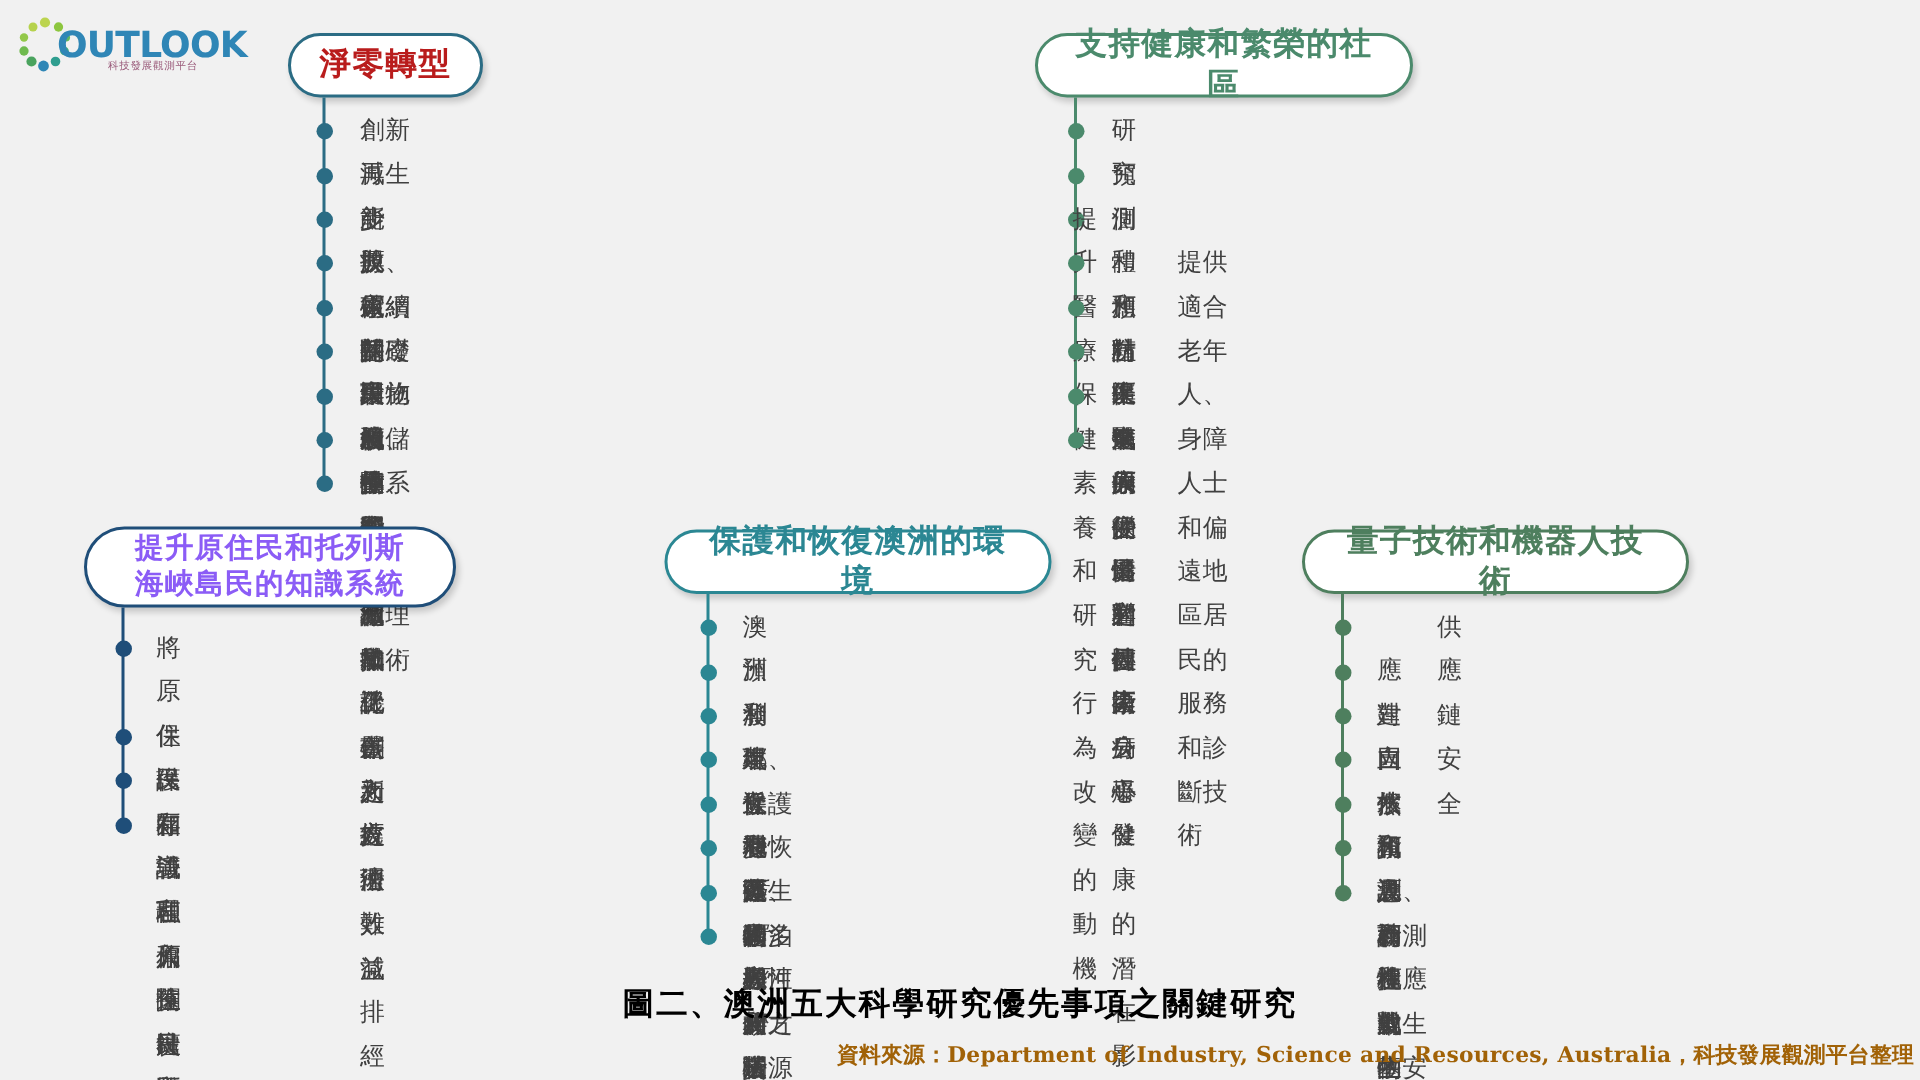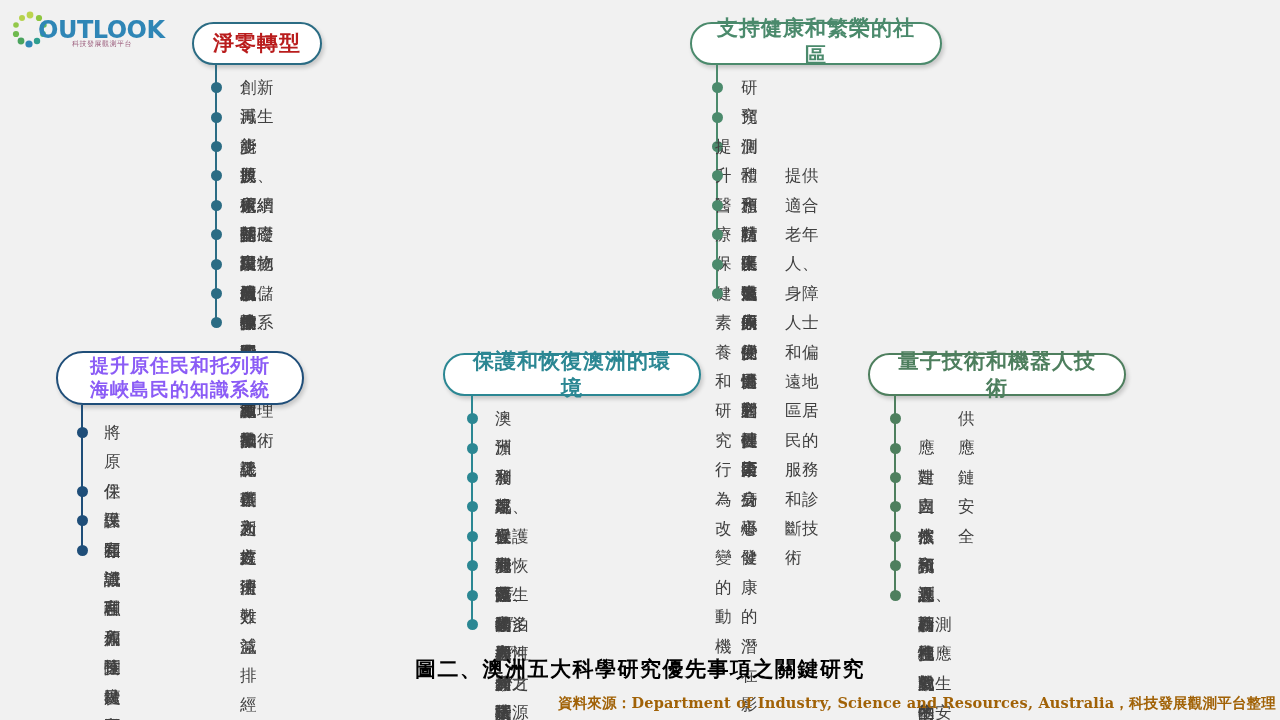--- a/index.html
+++ b/index.html
@@ -157,21 +157,21 @@
       <div class="dot" style="left: 210.5px; top: 229.2px; background: rgb(43, 108, 132);"></div>
       <div class="item" style="position: absolute; left: 240px; top: 220px;">關鍵礦物開採和加工創新方法</div>
       <div class="dot" style="left: 210.5px; top: 258.6px; background: rgb(43, 108, 132);"></div>
       <div class="item" style="position: absolute; left: 240px; top: 249.4px;">大規模去除二氧化碳和處理難減排經濟活動的方案</div>
       <div class="dot" style="left: 210.5px; top: 288px; background: rgb(43, 108, 132);"></div>
       <div class="item" style="position: absolute; left: 240px; top: 278.8px;">AI、量子技術和機器人技術</div>
       <div class="dot" style="left: 210.5px; top: 317.4px; background: rgb(43, 108, 132);"></div>
       <div class="item" style="position: absolute; left: 240px; top: 308.2px;">技能培訓</div>
     </div>
     <div class="pill" style="left: 690px; top: 22px; width: 252px; height: 43px; font-size: 21px; border: 2.5px solid rgb(75, 138, 108); color: rgb(75, 138, 108);">
-      <span style="white-space: pre-line; font-family: Liberation Mono, monospace;">支持健康和繁榮的社區</span>
+      <span style="white-space: pre-line;">支持健康和繁榮的社區</span>
     </div>
     <div class="branch" style="left: 0px; top: 0px;">
       <div class="stem" style="left: 716px; top: 65px; height: 228.5px; background: rgb(75, 138, 108);"></div>
       <div class="dot" style="left: 711.5px; top: 82.2px; background: rgb(75, 138, 108);"></div>
       <div class="item" style="position: absolute; left: 741px; top: 73px;">研究個體和社區健康的影響因素</div>
       <div class="dot" style="left: 711.5px; top: 111.6px; background: rgb(75, 138, 108);"></div>
       <div class="item" style="position: absolute; left: 741px; top: 102.4px;">預測和應對未來的疫情和傳染病爆發</div>
       <div class="dot" style="left: 711.5px; top: 141px; background: rgb(75, 138, 108);"></div>
       <div class="item" style="position: absolute; left: 715px; top: 131.8px;">提升醫療保健素養和研究行為改變的動機</div>
       <div class="dot" style="left: 711.5px; top: 170.4px; background: rgb(75, 138, 108);"></div>

